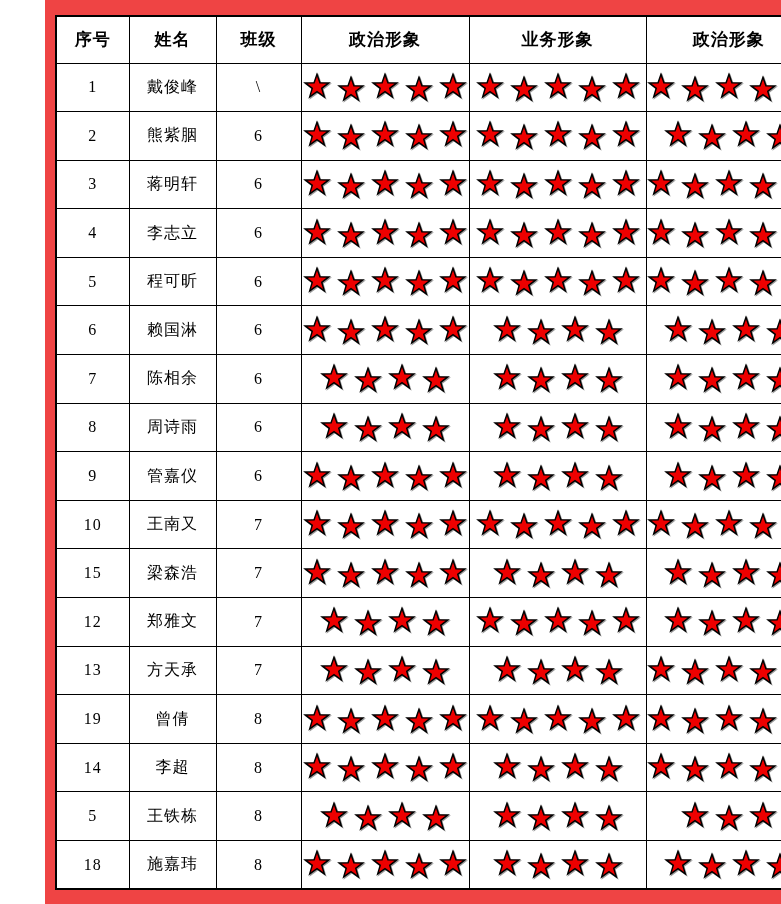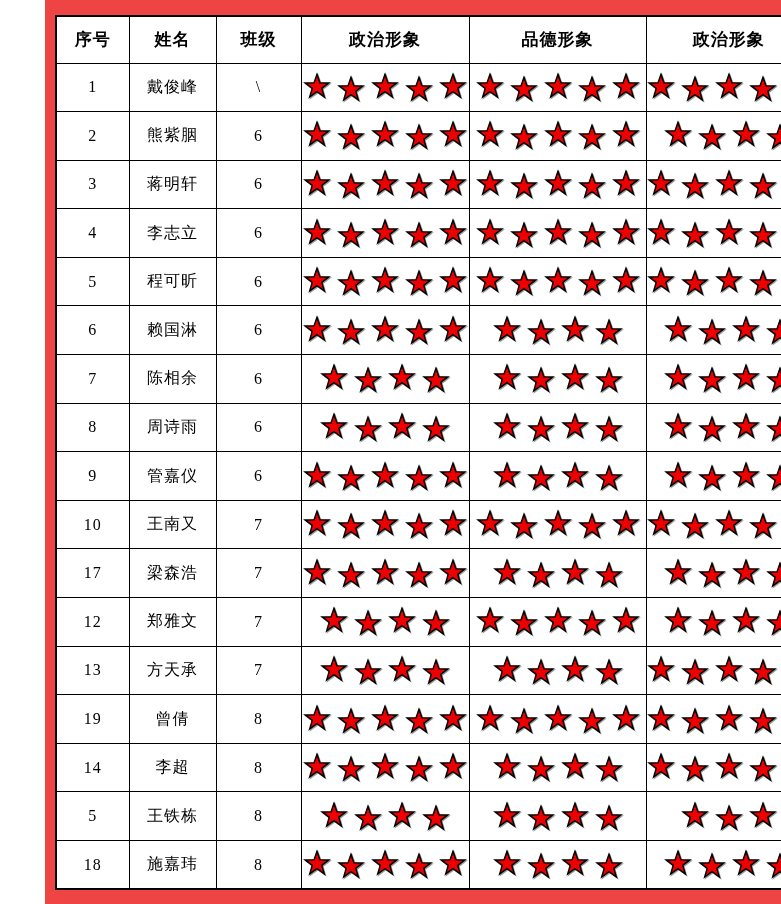--- a/index.html
+++ b/index.html
@@ -80,21 +80,21 @@
       <col style="width:168px">
       <col style="width:177px">
       <col style="width:166px">
     </colgroup>
     <thead>
       <tr>
         <th>序号</th>
         <th>姓名</th>
         <th>班级</th>
         <th>政治形象</th>
-        <th>品德形象</th>
+        <th>业务形象</th>
         <th>政治形象</th>
       </tr>
     </thead>
     <tbody>
         <tr>
           <td class="text-cell">1</td>
           <td class="text-cell">戴俊峰</td>
           <td class="text-cell">\</td>
           <td class="stars-cell">
             <div class="star-row">
@@ -673,21 +673,21 @@
               <span class="star"><svg viewBox="-1.5 -1.5 27 25.5" xmlns="http://www.w3.org/2000/svg">
                   <polygon points="12,0 14.82,8.12 23.41,8.29 16.57,13.48 19.05,21.71 12,16.8 4.95,21.71 7.43,13.48 0.59,8.29 9.18,8.12" fill="#ee0000" stroke="#000000" stroke-width="1.4" stroke-linejoin="miter"></polygon>
                 </svg></span>
               <span class="star"><svg viewBox="-1.5 -1.5 27 25.5" xmlns="http://www.w3.org/2000/svg">
                   <polygon points="12,0 14.82,8.12 23.41,8.29 16.57,13.48 19.05,21.71 12,16.8 4.95,21.71 7.43,13.48 0.59,8.29 9.18,8.12" fill="#ee0000" stroke="#000000" stroke-width="1.4" stroke-linejoin="miter"></polygon>
                 </svg></span>
             </div>
           </td>
         </tr>
         <tr>
-          <td class="text-cell">17</td>
+          <td class="text-cell">15</td>
           <td class="text-cell">梁森浩</td>
           <td class="text-cell">7</td>
           <td class="stars-cell">
             <div class="star-row">
               <span class="star"><svg viewBox="-1.5 -1.5 27 25.5" xmlns="http://www.w3.org/2000/svg">
                   <polygon points="12,0 14.82,8.12 23.41,8.29 16.57,13.48 19.05,21.71 12,16.8 4.95,21.71 7.43,13.48 0.59,8.29 9.18,8.12" fill="#ee0000" stroke="#000000" stroke-width="1.4" stroke-linejoin="miter"></polygon>
                 </svg></span>
               <span class="star"><svg viewBox="-1.5 -1.5 27 25.5" xmlns="http://www.w3.org/2000/svg">
                   <polygon points="12,0 14.82,8.12 23.41,8.29 16.57,13.48 19.05,21.71 12,16.8 4.95,21.71 7.43,13.48 0.59,8.29 9.18,8.12" fill="#ee0000" stroke="#000000" stroke-width="1.4" stroke-linejoin="miter"></polygon>
                 </svg></span>

